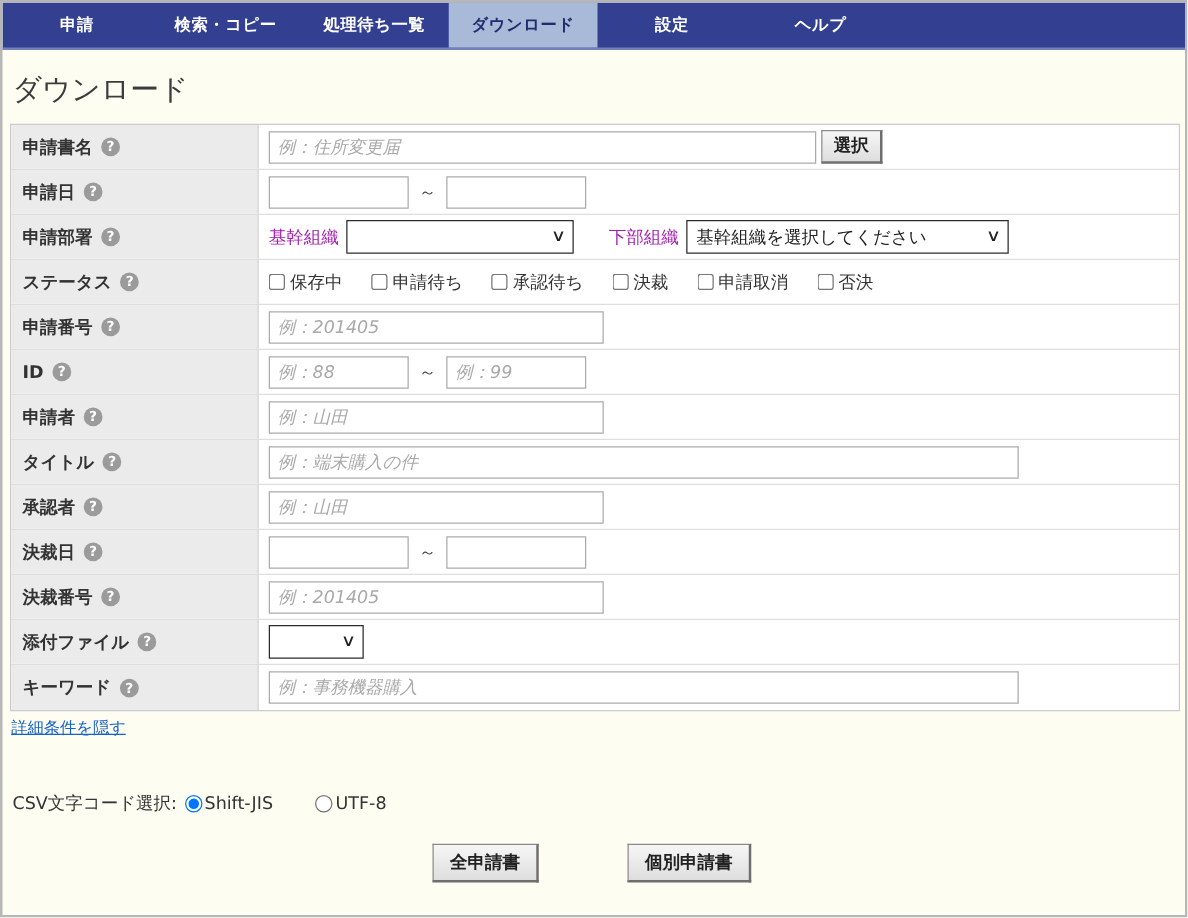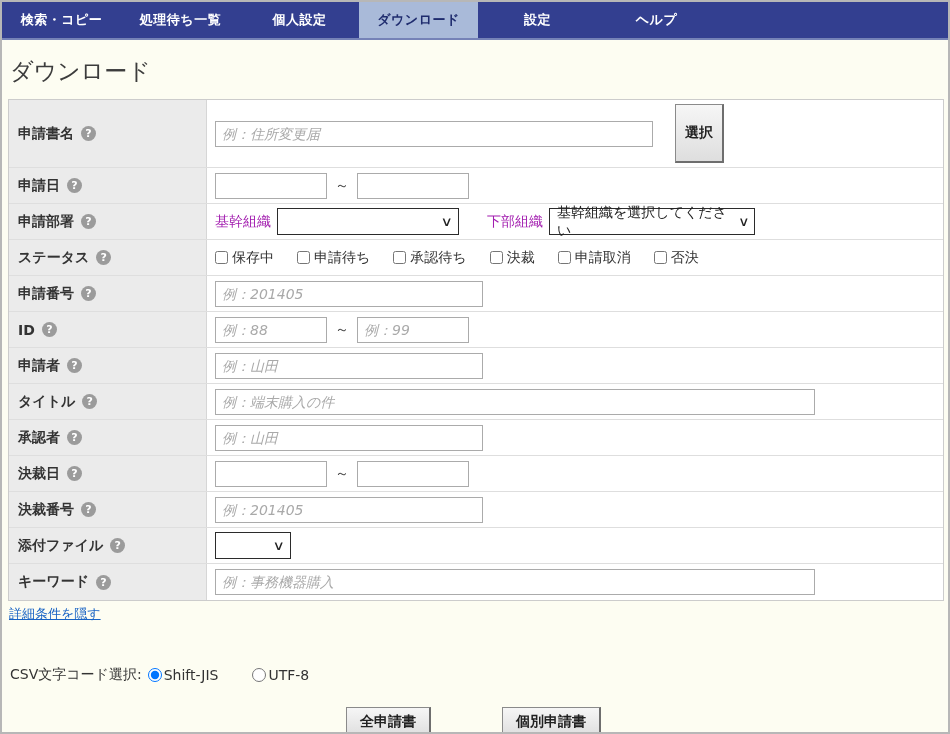--- a/index.html
+++ b/index.html
@@ -106,21 +106,21 @@
     padding: 0 6px 0 7px;
     font-size: 14px; color: #222;
     cursor: pointer;
   }
   .fake-select .chevron {
     font-size: 13px; color: #222;
     margin-left: 10px;
     transform: scaleX(1.3);
   }
   .w-org { width: 182px; }
-  .w-suborg { width: 206px; font-family: Liberation Mono, monospace; }
+  .w-suborg { width: 258px; }
   .w-attach { width: 76px; }
   .inline-label { font-size: 14px; color: #a21caf; margin-right: 6px; }
   .inline-label.second { margin-left: 28px; }
 
   .checkbox-group { display: flex; align-items: center; }
   .checkbox-item { display: flex; align-items: center; margin-right: 23px; cursor: pointer; }
   .checkbox-item input { width: 13px; height: 13px; margin-right: 4px; }
   .checkbox-item span { font-size: 14px; color: #333; }
 
   .hide-link {
@@ -157,41 +157,41 @@
     cursor: pointer;
   }
   .push-button.second { margin-left: 71px; }
 </style>
 </head>
 <body>
 
 <div class="page">
 
   <div class="nav">
+    <div class="nav-tab">申請</div>
     <div class="nav-tab">検索・コピー</div>
     <div class="nav-tab">処理待ち一覧</div>
-    <div class="nav-tab">個人設定</div>
     <div class="nav-tab active">ダウンロード</div>
     <div class="nav-tab">設定</div>
     <div class="nav-tab">ヘルプ</div>
   </div>
 
   <div class="content">
     <h1 class="page-title">ダウンロード</h1>
 
     <div class="form-table">
 
       <div class="form-row">
         <div class="label-cell">
           <span>申請書名</span>
           <span class="help-icon">?</span>
         </div>
         <div class="value-cell">
           <input type="text" class="w-formname" placeholder="例：住所変更届" style="">
-          <button class="push-button" style="margin-left:22px; padding:19px 9px;">選択</button>
+          <button class="push-button" style="margin-left:4px; padding:3px 9px;">選択</button>
         </div>
       </div>
 
       <div class="form-row">
         <div class="label-cell">
           <span>申請日</span>
           <span class="help-icon">?</span>
         </div>
         <div class="value-cell">
           <input type="text" class="w-date" style="">

